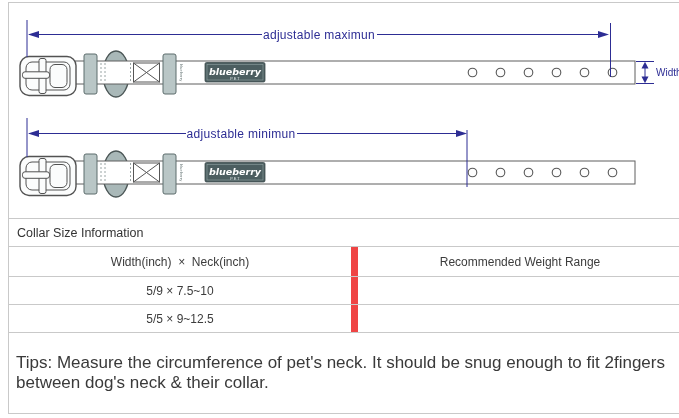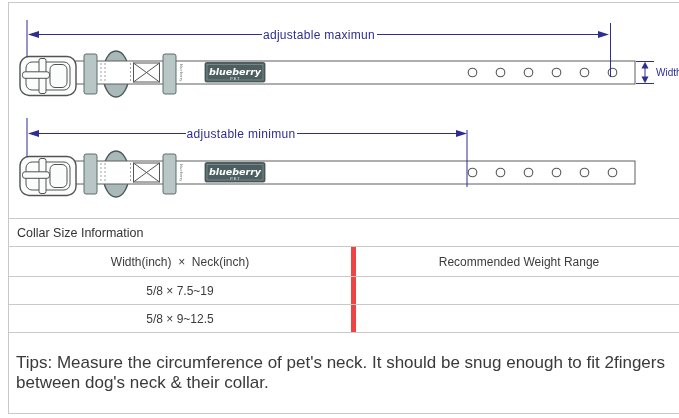--- a/index.html
+++ b/index.html
@@ -10,21 +10,21 @@
   .diagram-svg{position:absolute;left:0;top:0;}
 
   
   .size-table{position:absolute;left:0;right:0;top:215px;bottom:0;
               border-top:1px solid #c9c9c9;display:flex;flex-direction:column;
               font-size:12px;}
   .trow{border-bottom:1px solid #c9c9c9;display:flex;align-items:center;box-sizing:content-box;}
   .trow.title{height:27px;padding-left:8px;font-size:12.5px;color:#333;}
   .trow.head{height:29px;padding:0;}
   .trow.data{height:27px;padding:0;}
-  .cell-l{width:342px;height:100%;border-right:5px solid #ef4444;
+  .cell-l{width:342px;height:100%;border-right:7px solid #ef4444;
           display:flex;align-items:center;justify-content:center;white-space:pre;}
   .cell-r{flex:1;height:100%;display:flex;align-items:center;justify-content:center;}
   .trow.tips{flex:1;border-bottom:none;padding-left:7px;font-size:17px;color:#3a3a3a;}
 
   
   .navy{stroke:#2d2d94;}
   .navy-fill{fill:#2d2d94;}
   .navy-text{fill:#2d2d94;font-family:"Liberation Sans",sans-serif;}
   .strap{fill:#ffffff;stroke:#5f5f5f;stroke-width:1;}
   .metal{fill:#fbfcfc;stroke:#525252;}
@@ -155,25 +155,25 @@
       <div class="trow title">
         <span>Collar Size Information</span>
       </div>
 
       <div class="trow head">
         <div class="cell-l">Width(inch)  ×  Neck(inch)</div>
         <div class="cell-r">Recommended Weight Range</div>
       </div>
 
       <div class="trow data">
-        <div class="cell-l">5/8 × 7.5~19</div>
+        <div class="cell-l">5/9 × 7.5~10</div>
       </div>
 
       <div class="trow data">
-        <div class="cell-l">5/8 × 9~12.5</div>
+        <div class="cell-l">5/5 × 9~12.5</div>
       </div>
 
 
 
       <div class="trow tips">
         <span>Tips: Measure the circumference of pet's neck. It should be snug enough to fit 2fingers between dog's neck &amp; their collar.</span>
       </div>
 
     </div>
   </div>

